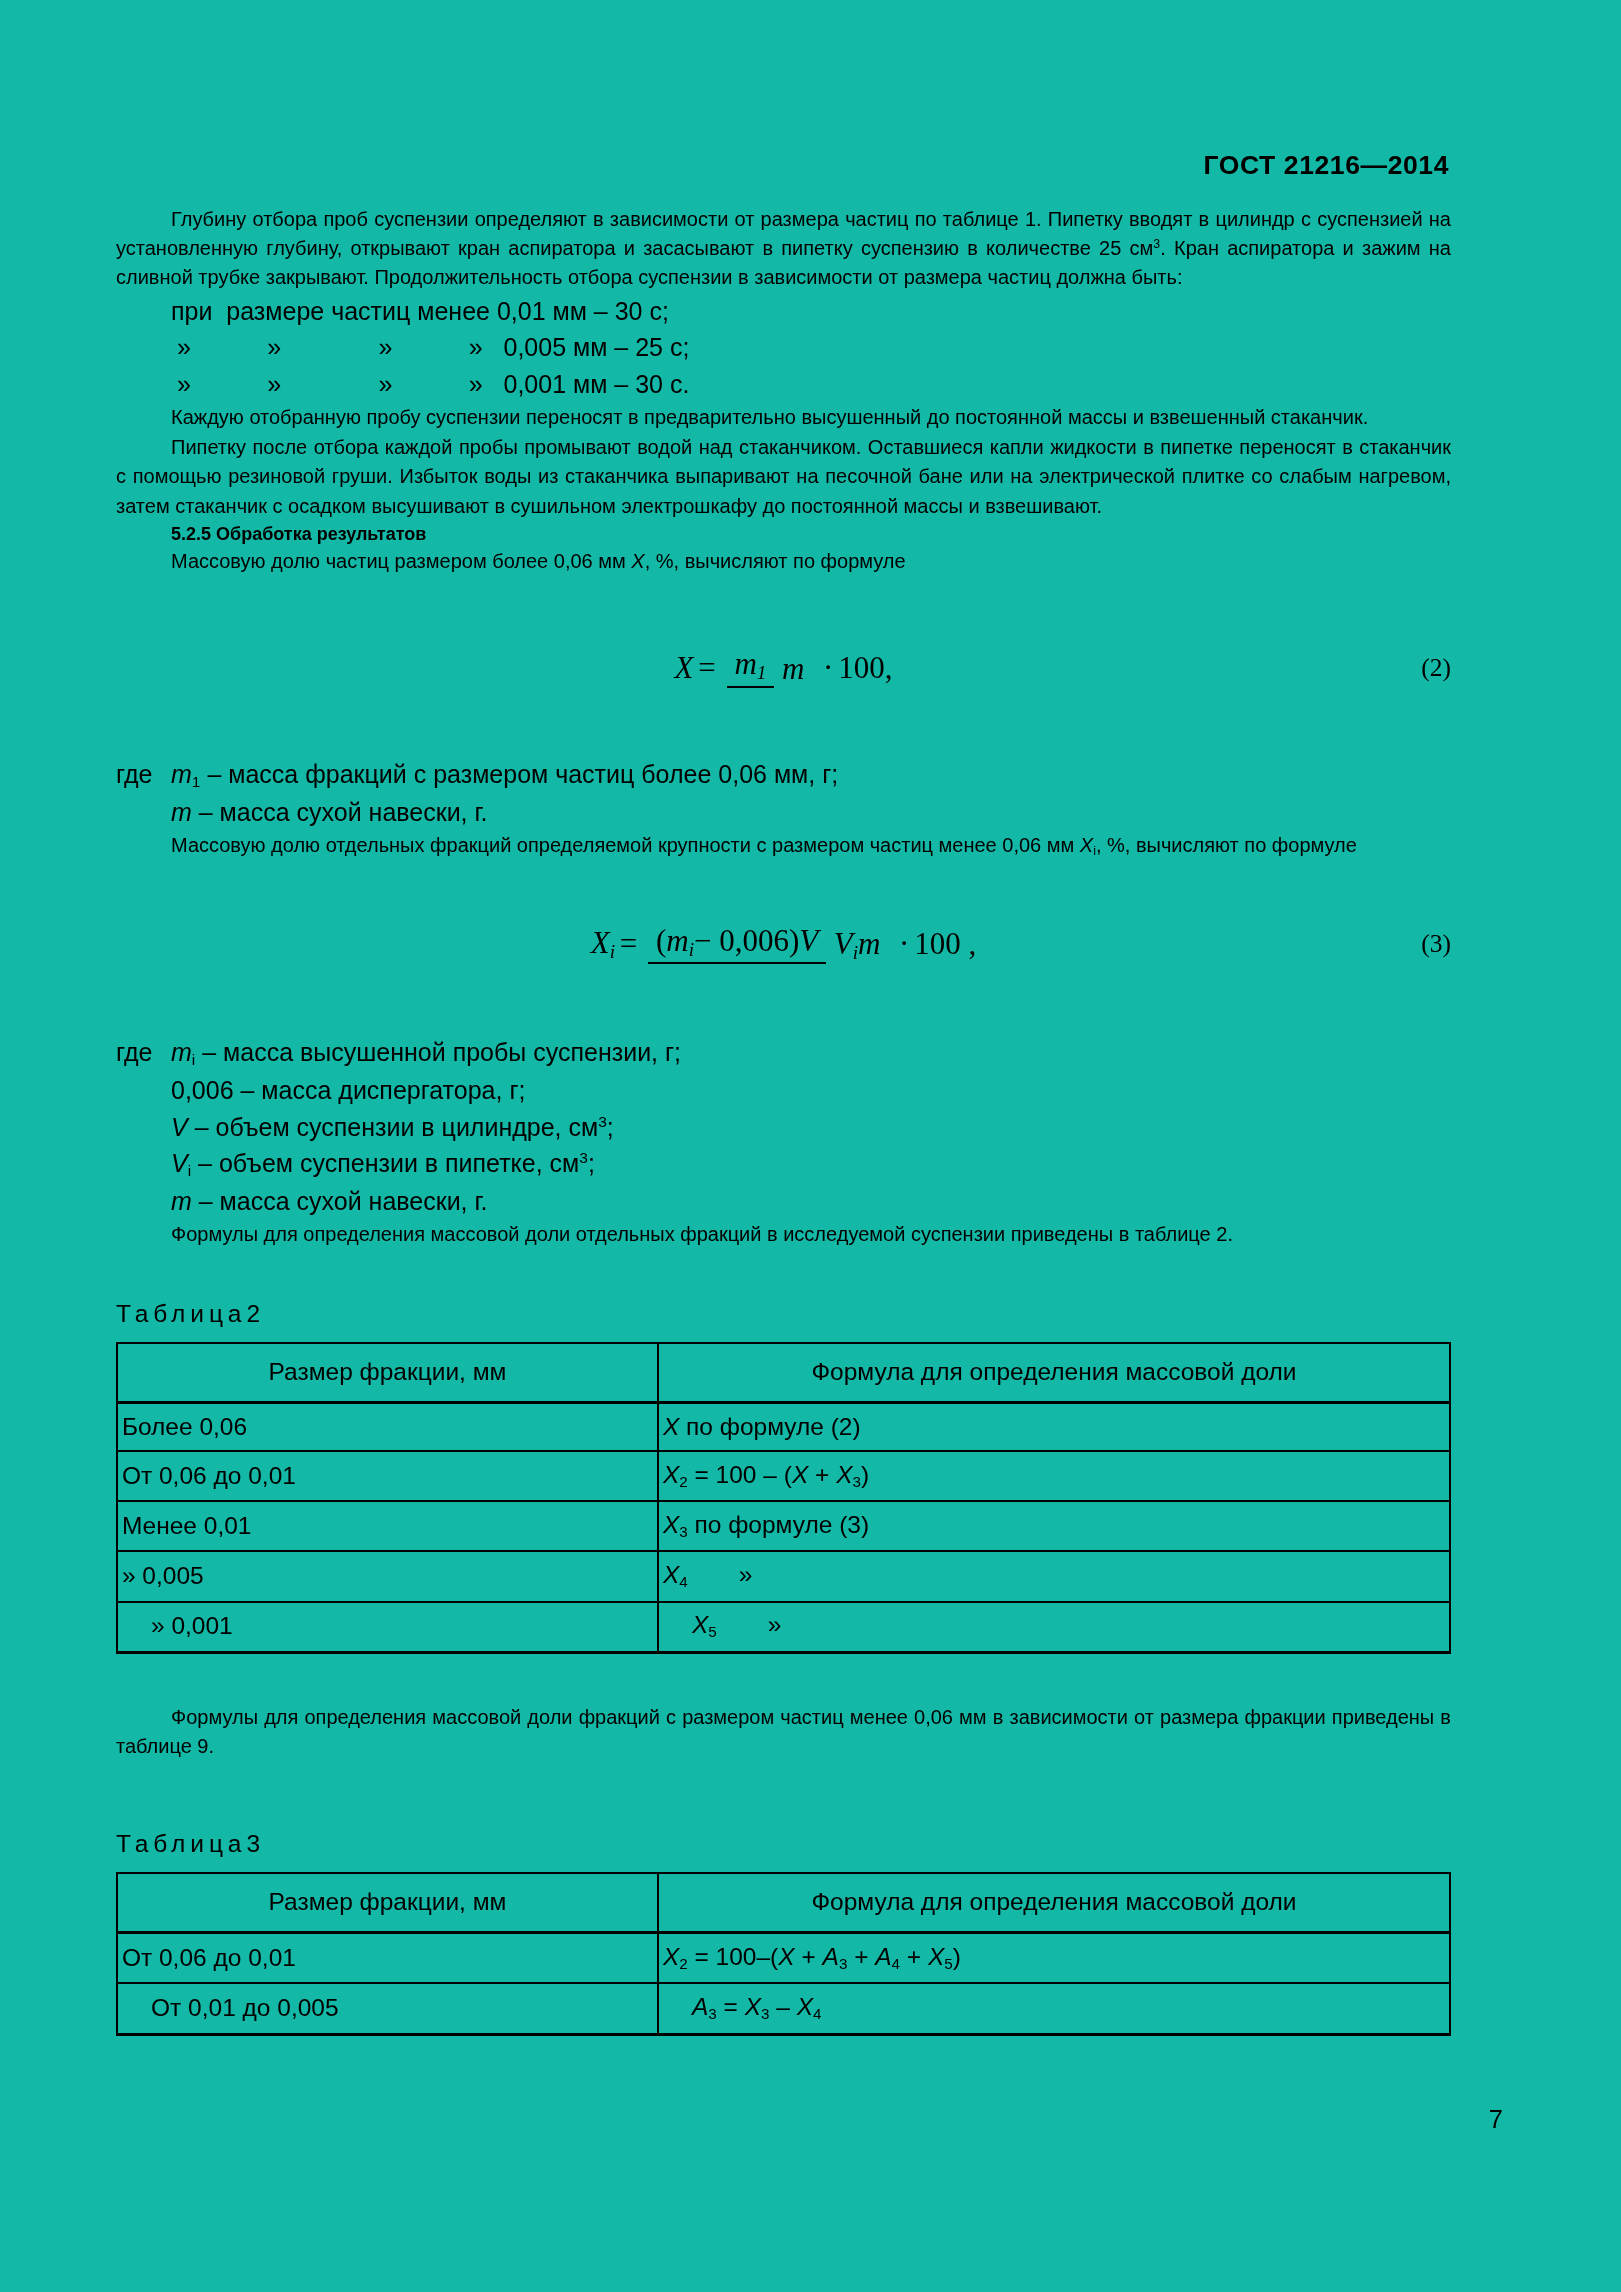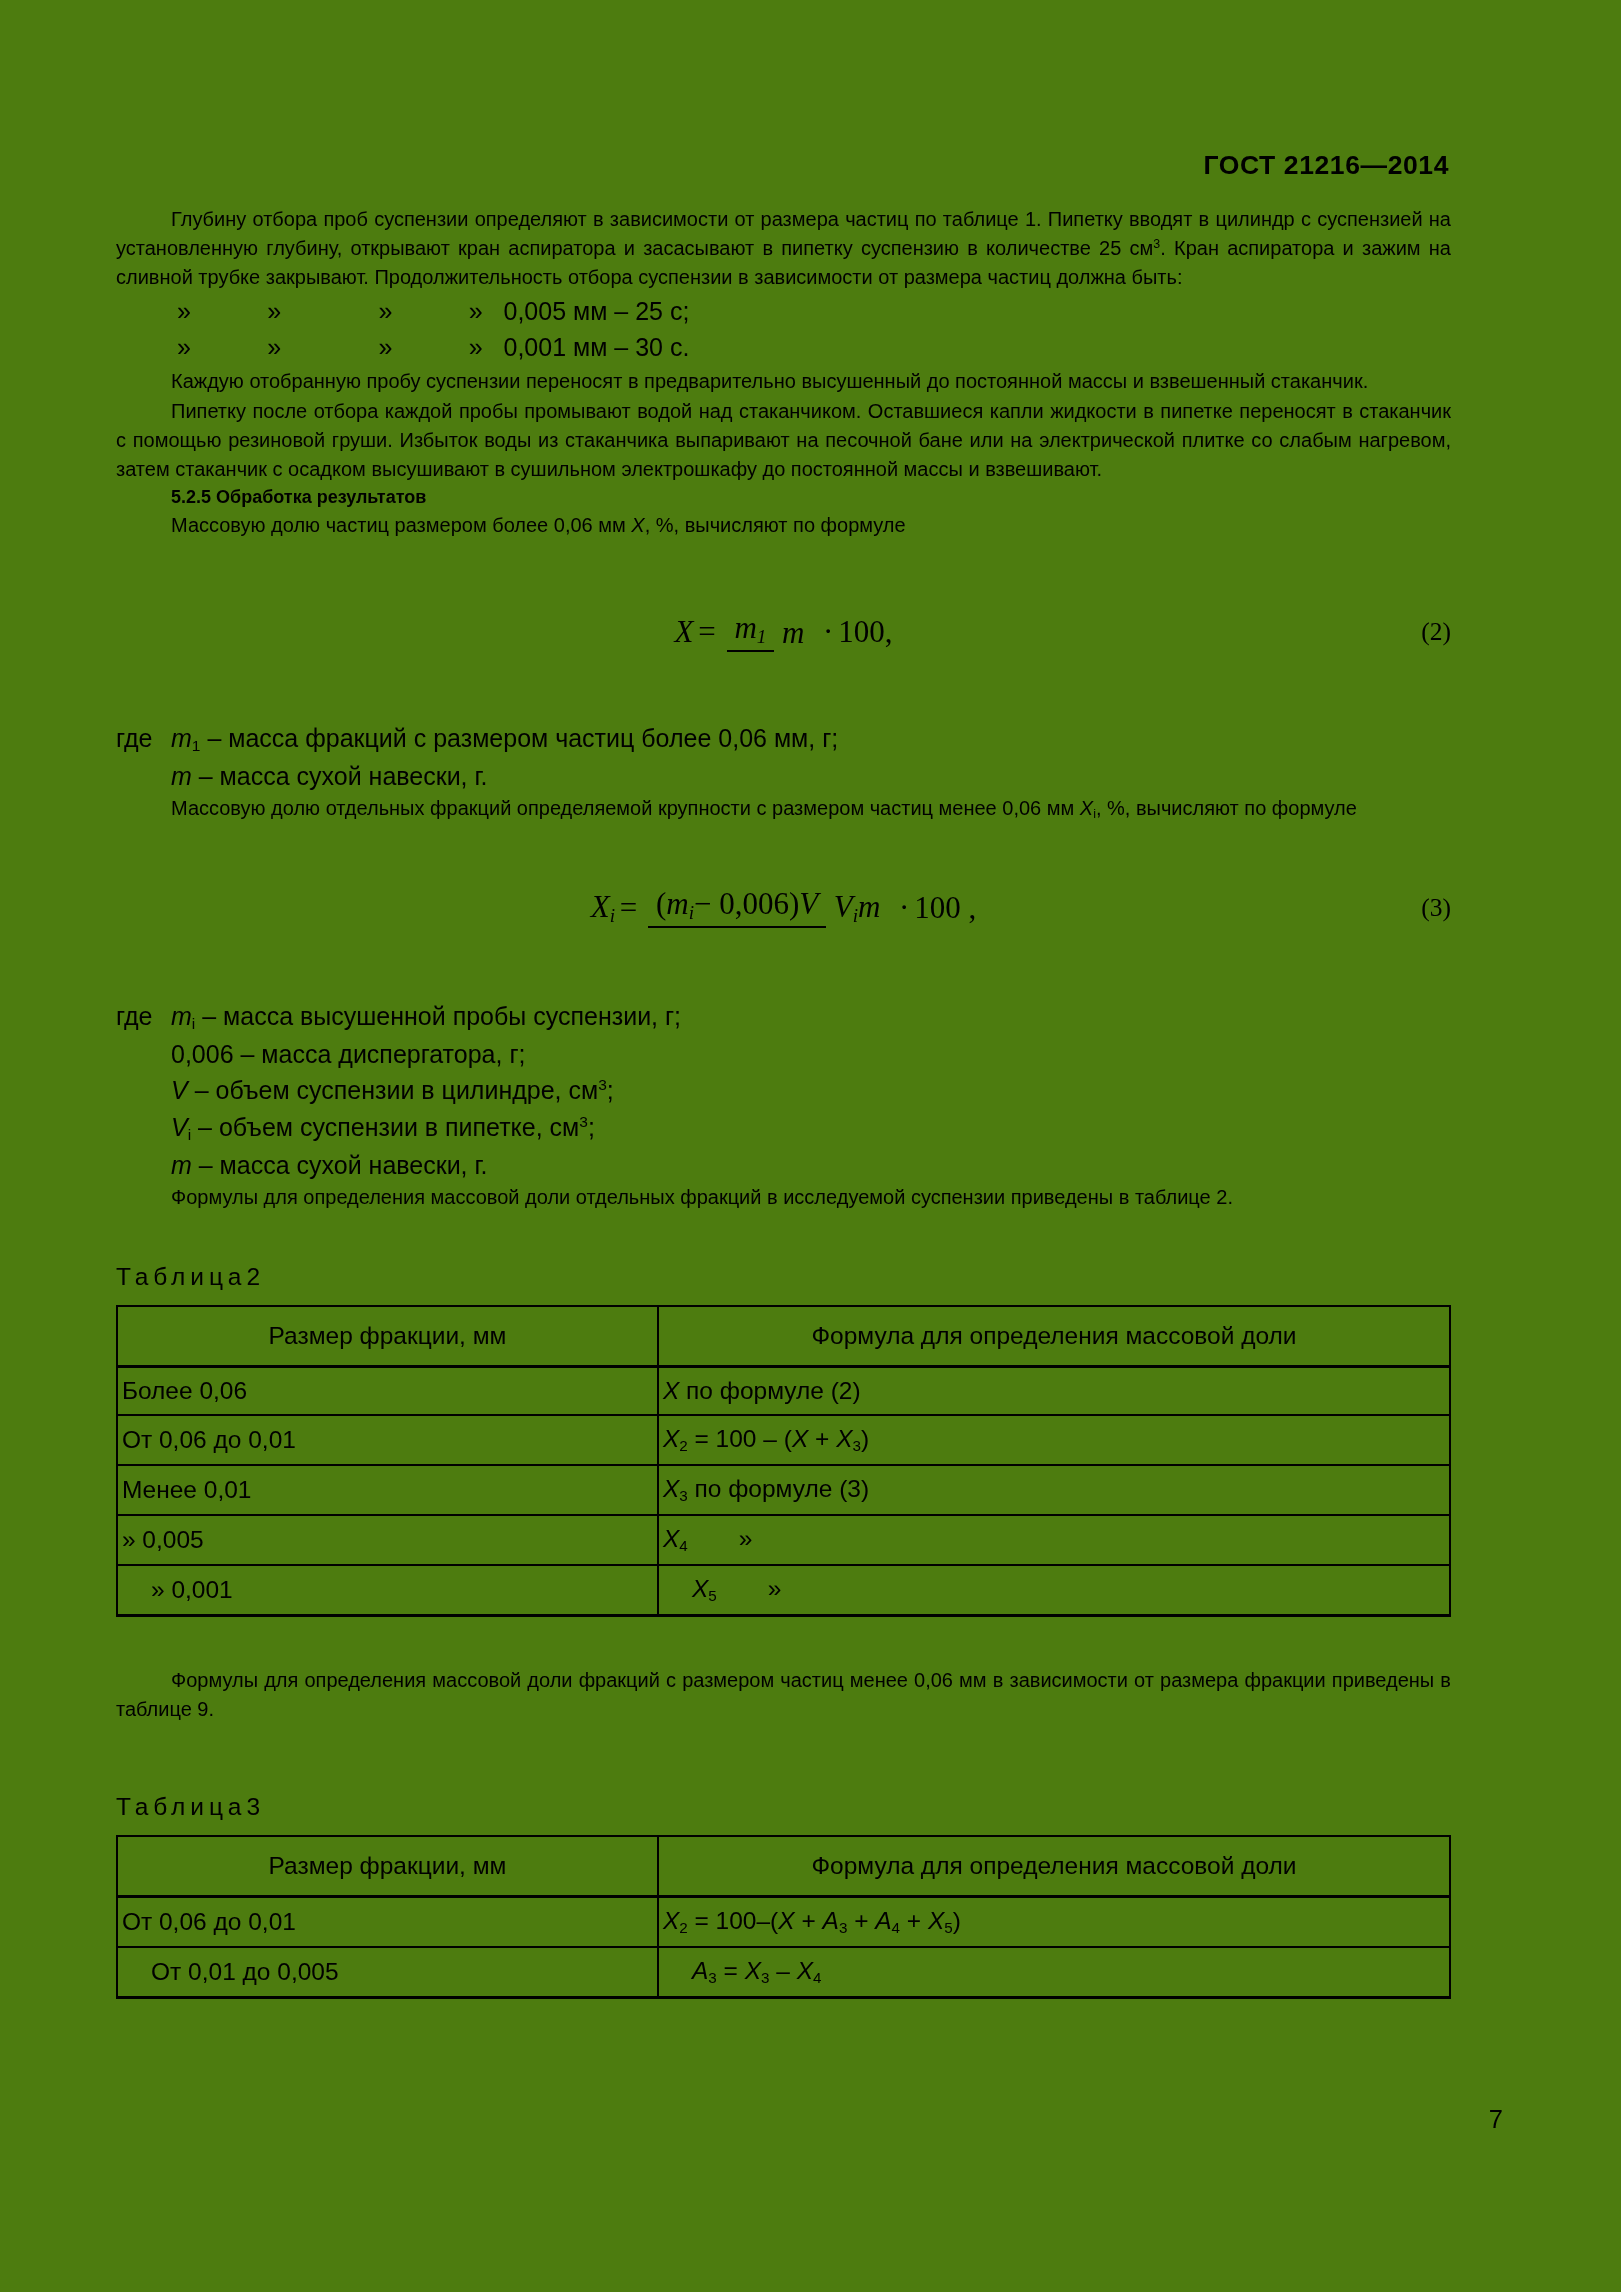--- a/index.html
+++ b/index.html
@@ -8,21 +8,21 @@
     background: #ffffff;
   }
   body {
     font-family: "Liberation Sans", sans-serif;
     color: #000000;
   }
   .page {
     position: relative;
     width: 1621px;
     height: 2293px;
-    background: #4d7c0f;
+    background: #14b8a6;
     box-sizing: border-box;
     padding: 0;
     overflow: hidden;
   }
   .content {
     position: absolute;
     left: 116px;
     top: 0;
     width: 1335px;
   }
@@ -167,20 +167,21 @@
 <body>
 
 <div class="page">
 
   <div class="content">
 
     <div class="doc-header">ГОСТ 21216—2014</div>
 
     <p class="para indent first-block"><span>Глубину отбора проб суспензии определяют в зависимости от размера частиц по таблице 1. Пипетку вводят в цилиндр с суспензией на установленную глубину, открывают кран аспиратора и засасывают в пипетку суспензию в количестве 25 см</span><sup>3</sup><span>. Кран аспиратора и зажим на сливной трубке закрывают. Продолжительность отбора суспензии в зависимости от размера частиц должна быть:</span></p>
 
+    <div class="list-line l1">при  размере частиц менее 0,01 мм – 30 с;</div>
     <div class="list-line l2">»           »              »           »   0,005 мм – 25 с;</div>
     <div class="list-line l2">»           »              »           »   0,001 мм – 30 с.</div>
 
     <p class="para indent gap">Каждую отобранную пробу суспензии переносят в предварительно высушенный до постоянной массы и взвешенный стаканчик.</p>
 
     <p class="para indent gap">Пипетку после отбора каждой пробы промывают водой над стаканчиком. Оставшиеся капли жидкости в пипетке переносят в стаканчик с помощью резиновой груши. Избыток воды из стаканчика выпаривают на песочной бане или на электрической плитке со слабым нагревом, затем стаканчик с осадком высушивают в сушильном электрошкафу до постоянной массы и взвешивают.</p>
 
     <div class="section-head">5.2.5 Обработка результатов</div>
 
     <p class="para indent"><span>Массовую долю  частиц размером более 0,06 мм  </span><i>X</i><span>, %, вычисляют по формуле</span></p>

